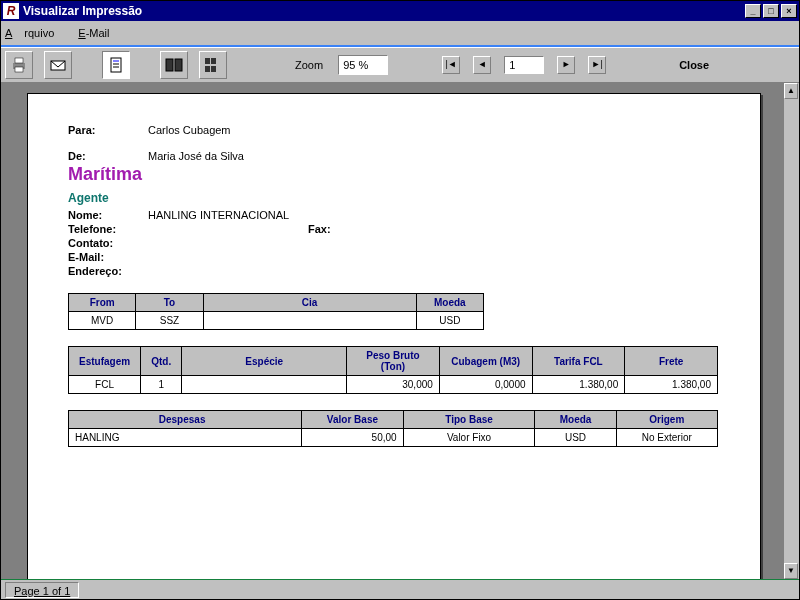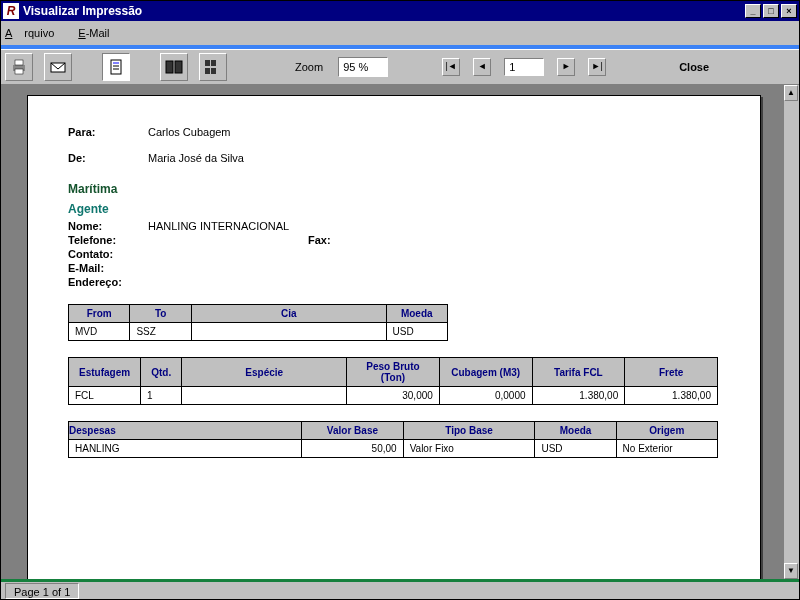--- a/index.html
+++ b/index.html
@@ -53,21 +53,21 @@
     line-height: 12px;
     color: #000;
     font-family: Arial;
   }
   .menubar {
     background: #c0c0c0;
     height: 20px;
     display: flex;
     align-items: center;
     padding: 12px 4px;
-    border-bottom: 4px solid #3b82f6;
+    border-bottom: 2px solid #3b82f6;
   }
   .menubar span { margin-right: 12px; }
   .menubar u { text-decoration: underline; }
   .toolbar {
     background: #c0c0c0;
     height: 36px;
     display: flex;
     align-items: center;
     padding: 0 4px;
     border-bottom: 1px solid #808080;
@@ -157,56 +157,57 @@
     border-bottom-color: #808080;
     background: #c0c0c0;
     text-align: center;
     font-size: 8px;
     line-height: 14px;
   }
   .vscroll .track { flex: 1; }
   .statusbar {
     height: 20px;
     background: #c0c0c0;
-    border-top: 3px solid #15803d;
+    border-top: 1px solid #15803d;
     display: flex;
     align-items: center;
     padding: 0 4px;
+    text-decoration: underline;
   }
   .status-cell {
     border: 1px solid #808080;
     border-right-color: #fff;
     border-bottom-color: #fff;
     padding: 1px 8px;
     height: 16px;
     line-height: 14px;
   }
   
   .row { display: flex; margin-bottom: 2px; align-items: flex-end; }
   .lbl { font-weight: bold; width: 80px; }
-  .section-title { color: #14532d; font-weight: bold; font-size: 12px; margin-top: 18px; margin-bottom: 6px; }
+  .section-title { color: #a21caf; font-weight: bold; font-size: 18px; margin-top: 2px; margin-bottom: 6px; }
   .sub-title { color: #0f766e; font-weight: bold; font-size: 12px; margin-bottom: 4px; }
   table.data {
     border-collapse: collapse;
     margin-top: 16px;
   }
   table.data th {
     border: 1px solid #000;
     background: #c0c0c0;
     color: #000080;
     font-weight: bold;
     font-size: 10px;
     padding: 3px 6px;
     text-align: center;
   }
   table.data td {
     border: 1px solid #000;
     font-size: 10px;
     padding: 3px 6px;
-    text-align: left;
+    text-align: center;
     background: #fff;
   }
   .icon-svg { width: 20px; height: 20px; }
 </style>
 </head>
 <body>
 
 <div class="window">
 
   <div class="titlebar">
@@ -304,21 +305,21 @@
       </div>
       <div class="row">
         <div class="lbl">E-Mail:</div>
         <div></div>
       </div>
       <div class="row">
         <div class="lbl">Endereço:</div>
         <div></div>
       </div>
 
-      <table class="data" style="width:380px">
+      <table class="data" style="width:416px">
         <tbody>
             <tr>
           <th style="width:60px">From</th>
           <th style="width:60px">To</th>
           <th style="width:190px">Cia</th>
           <th style="width:60px">Moeda</th>
         </tr>
         <tr>
           <td>MVD</td>
           <td>SSZ</td>
@@ -347,21 +348,21 @@
           <td style="text-align:right">0,0000</td>
           <td style="text-align:right">1.380,00</td>
           <td style="text-align:right">1.380,00</td>
         </tr>
       </tbody>
         </table>
 
       <table class="data" style="width:650px">
         <tbody>
             <tr>
-          <th style="width:230px;text-align:left;padding-left:0">Despesas</th>
+          <th style="width:230px;text-align:center;padding-left:0">Despesas</th>
           <th style="width:100px">Valor Base</th>
           <th style="width:130px">Tipo Base</th>
           <th style="width:80px">Moeda</th>
           <th style="width:100px">Origem</th>
         </tr>
         <tr>
           <td style="text-align:left;">HANLING</td>
           <td style="text-align:right">50,00</td>
           <td>Valor Fixo</td>
           <td>USD</td>

